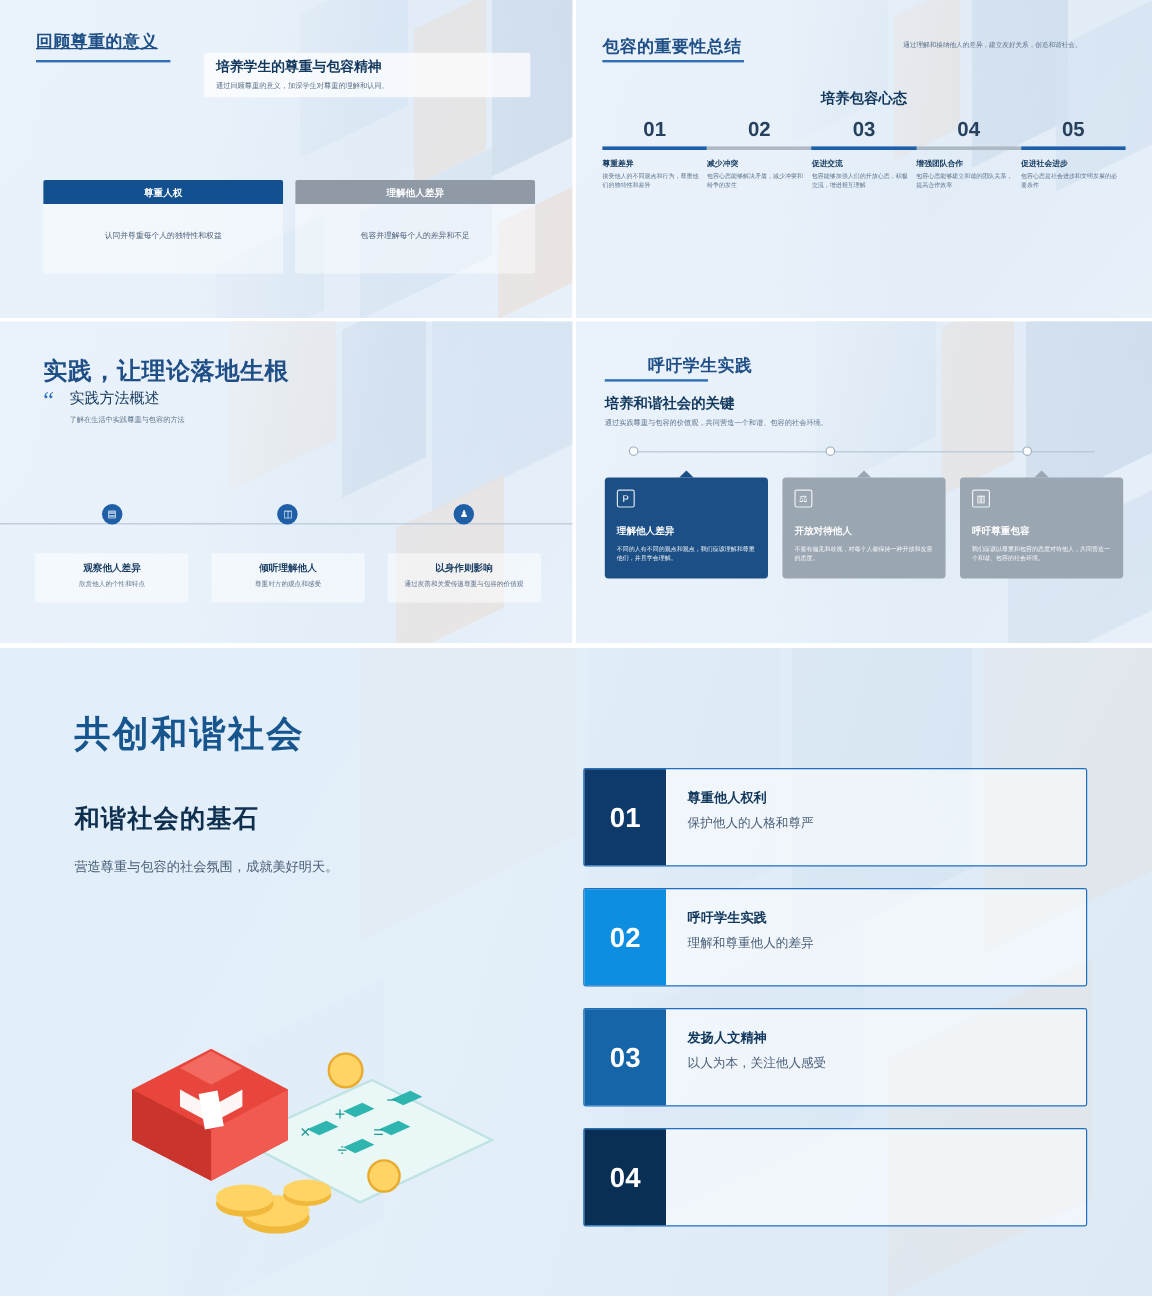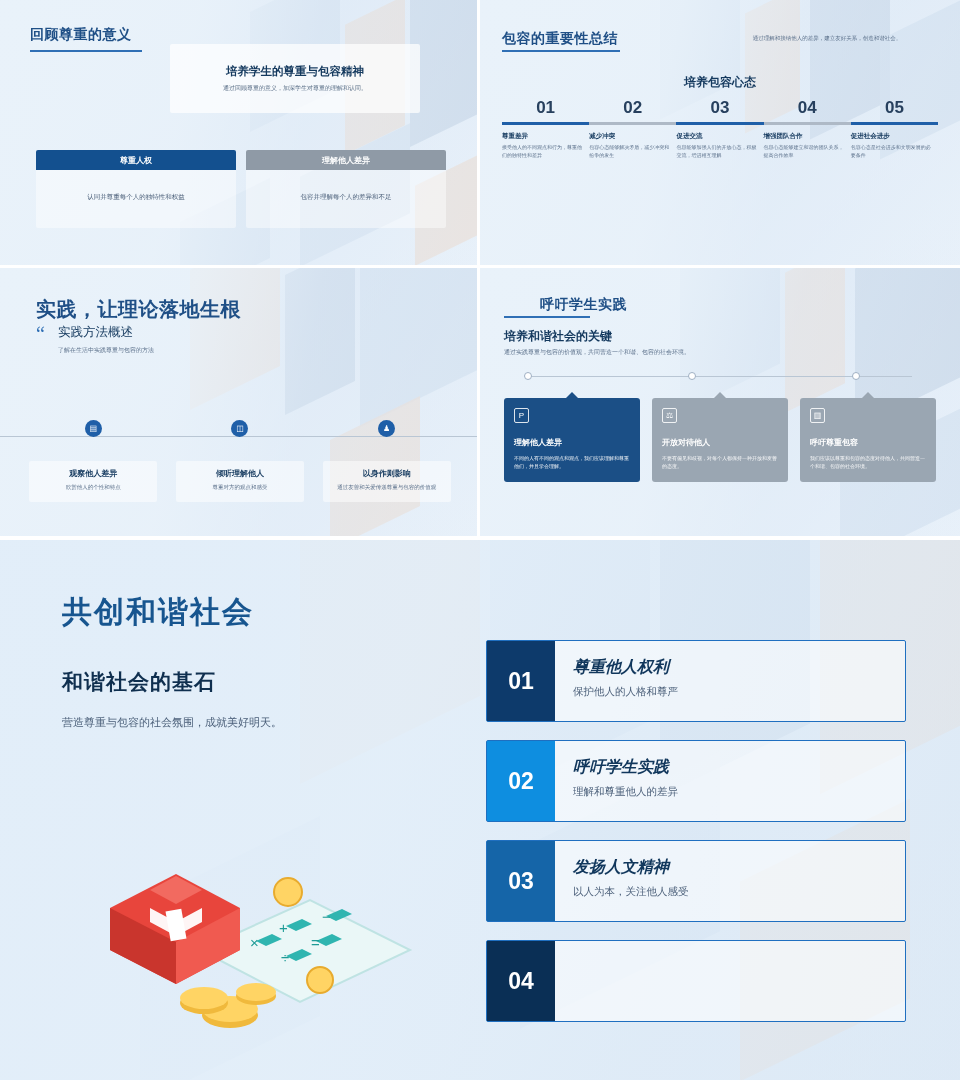--- a/index.html
+++ b/index.html
@@ -38,23 +38,22 @@
   }
 
   .s-title {
     position: absolute; font-size: 14px; font-weight: bold; color: #1f4f86;
     letter-spacing: .5px;
   }
   .s-underline { position: absolute; height: 2px; background: #2f6fb5; }
 
   
   .card1 {
-    position: absolute; left: 170px; top: 44px; width: 250px;
-    background: rgba(255,255,255,.72); border-radius: 2px; padding: 20px 10px;
-    text-align: center;
+    position: absolute; left: 170px; top: 44px; width: 272px;
+    background: rgba(255,255,255,.72); border-radius: 2px; padding: 4px 10px;
   }
   .card1 h3 { font-size: 11.5px; color: #14395e; margin-bottom: 5px; }
   .card1 p { font-size: 6px; color: #5a6f87; line-height: 1.5; }
   .twocol { position: absolute; left: 36px; top: 150px; display: flex; gap: 10px; }
   .tcol { width: 200px; background: rgba(255,255,255,.45); border-radius: 2px; overflow: hidden; }
   .tcol .hd { height: 20px; display: flex; align-items: center; justify-content: center;
               color: #fff; font-size: 8px; font-weight: bold; }
   .tcol .hd.b { background: #13508f; }
   .tcol .hd.g { background: #8f9aa6; }
   .tcol .bd { padding: 22px 10px 26px; text-align: center; font-size: 6.5px; color: #4c607a; line-height: 1.6; }
@@ -118,42 +117,42 @@
   .list { position: absolute; left: 486px; top: 100px; width: 420px; }
   .lrow { display: flex; align-items: stretch; margin-bottom: 18px; height: 82px;
           border: 1.5px solid #1f6fc0; border-radius: 2px; background: rgba(255,255,255,.55); }
   .lnum { width: 68px; display: flex; align-items: center; justify-content: center;
           color: #fff; font-size: 23px; font-weight: bold; }
   .lnum.d1 { background: #0d3a6b; }
   .lnum.d2 { background: #0e8ee0; }
   .lnum.d3 { background: #1565a8; }
   .lnum.d4 { background: #0a2f55; }
   .ltxt { flex: 1; padding: 16px 0 0 18px; }
-  .ltxt h4 { font-size: 16px; color: #11375c; margin-bottom: 7px; font-style: italic; }
+  .ltxt h4 { font-size: 11px; color: #11375c; margin-bottom: 7px; }
   .ltxt p { font-size: 10.5px; color: #4c607a; }
 </style>
 </head>
 <body>
 
 <div class="deck">
 
   <div class="row">
 
     <div class="slide half sep-r sep-b">
       <div class="bg-iso">
         <div class="shelf blue" style="left:250px;top:-10px;width:90px;height:120px;"></div>
         <div class="shelf warm" style="left:345px;top:10px;width:60px;height:130px;"></div>
         <div class="shelf dark" style="left:410px;top:-20px;width:70px;height:150px;"></div>
         <div class="shelf blue" style="left:300px;top:150px;width:110px;height:90px;"></div>
         <div class="shelf warm" style="left:415px;top:170px;width:65px;height:80px;"></div>
         <div class="shelf blue" style="left:180px;top:200px;width:90px;height:80px;"></div>
       </div>
       <div class="bg-fade"></div>
 
-      <div class="s-title" style="left:30px;top:26px;">回顾尊重的意义</div>
+      <div class="s-title" style="left:30px;top:26px;text-decoration:underline;">回顾尊重的意义</div>
       <div class="s-underline" style="left:30px;top:50px;width:112px;"></div>
 
       <div class="card1">
         <h3>培养学生的尊重与包容精神</h3>
         <p>通过回顾尊重的意义，加深学生对尊重的理解和认同。</p>
       </div>
 
       <div class="twocol">
         <div class="tcol">
           <div class="hd b">尊重人权</div>

